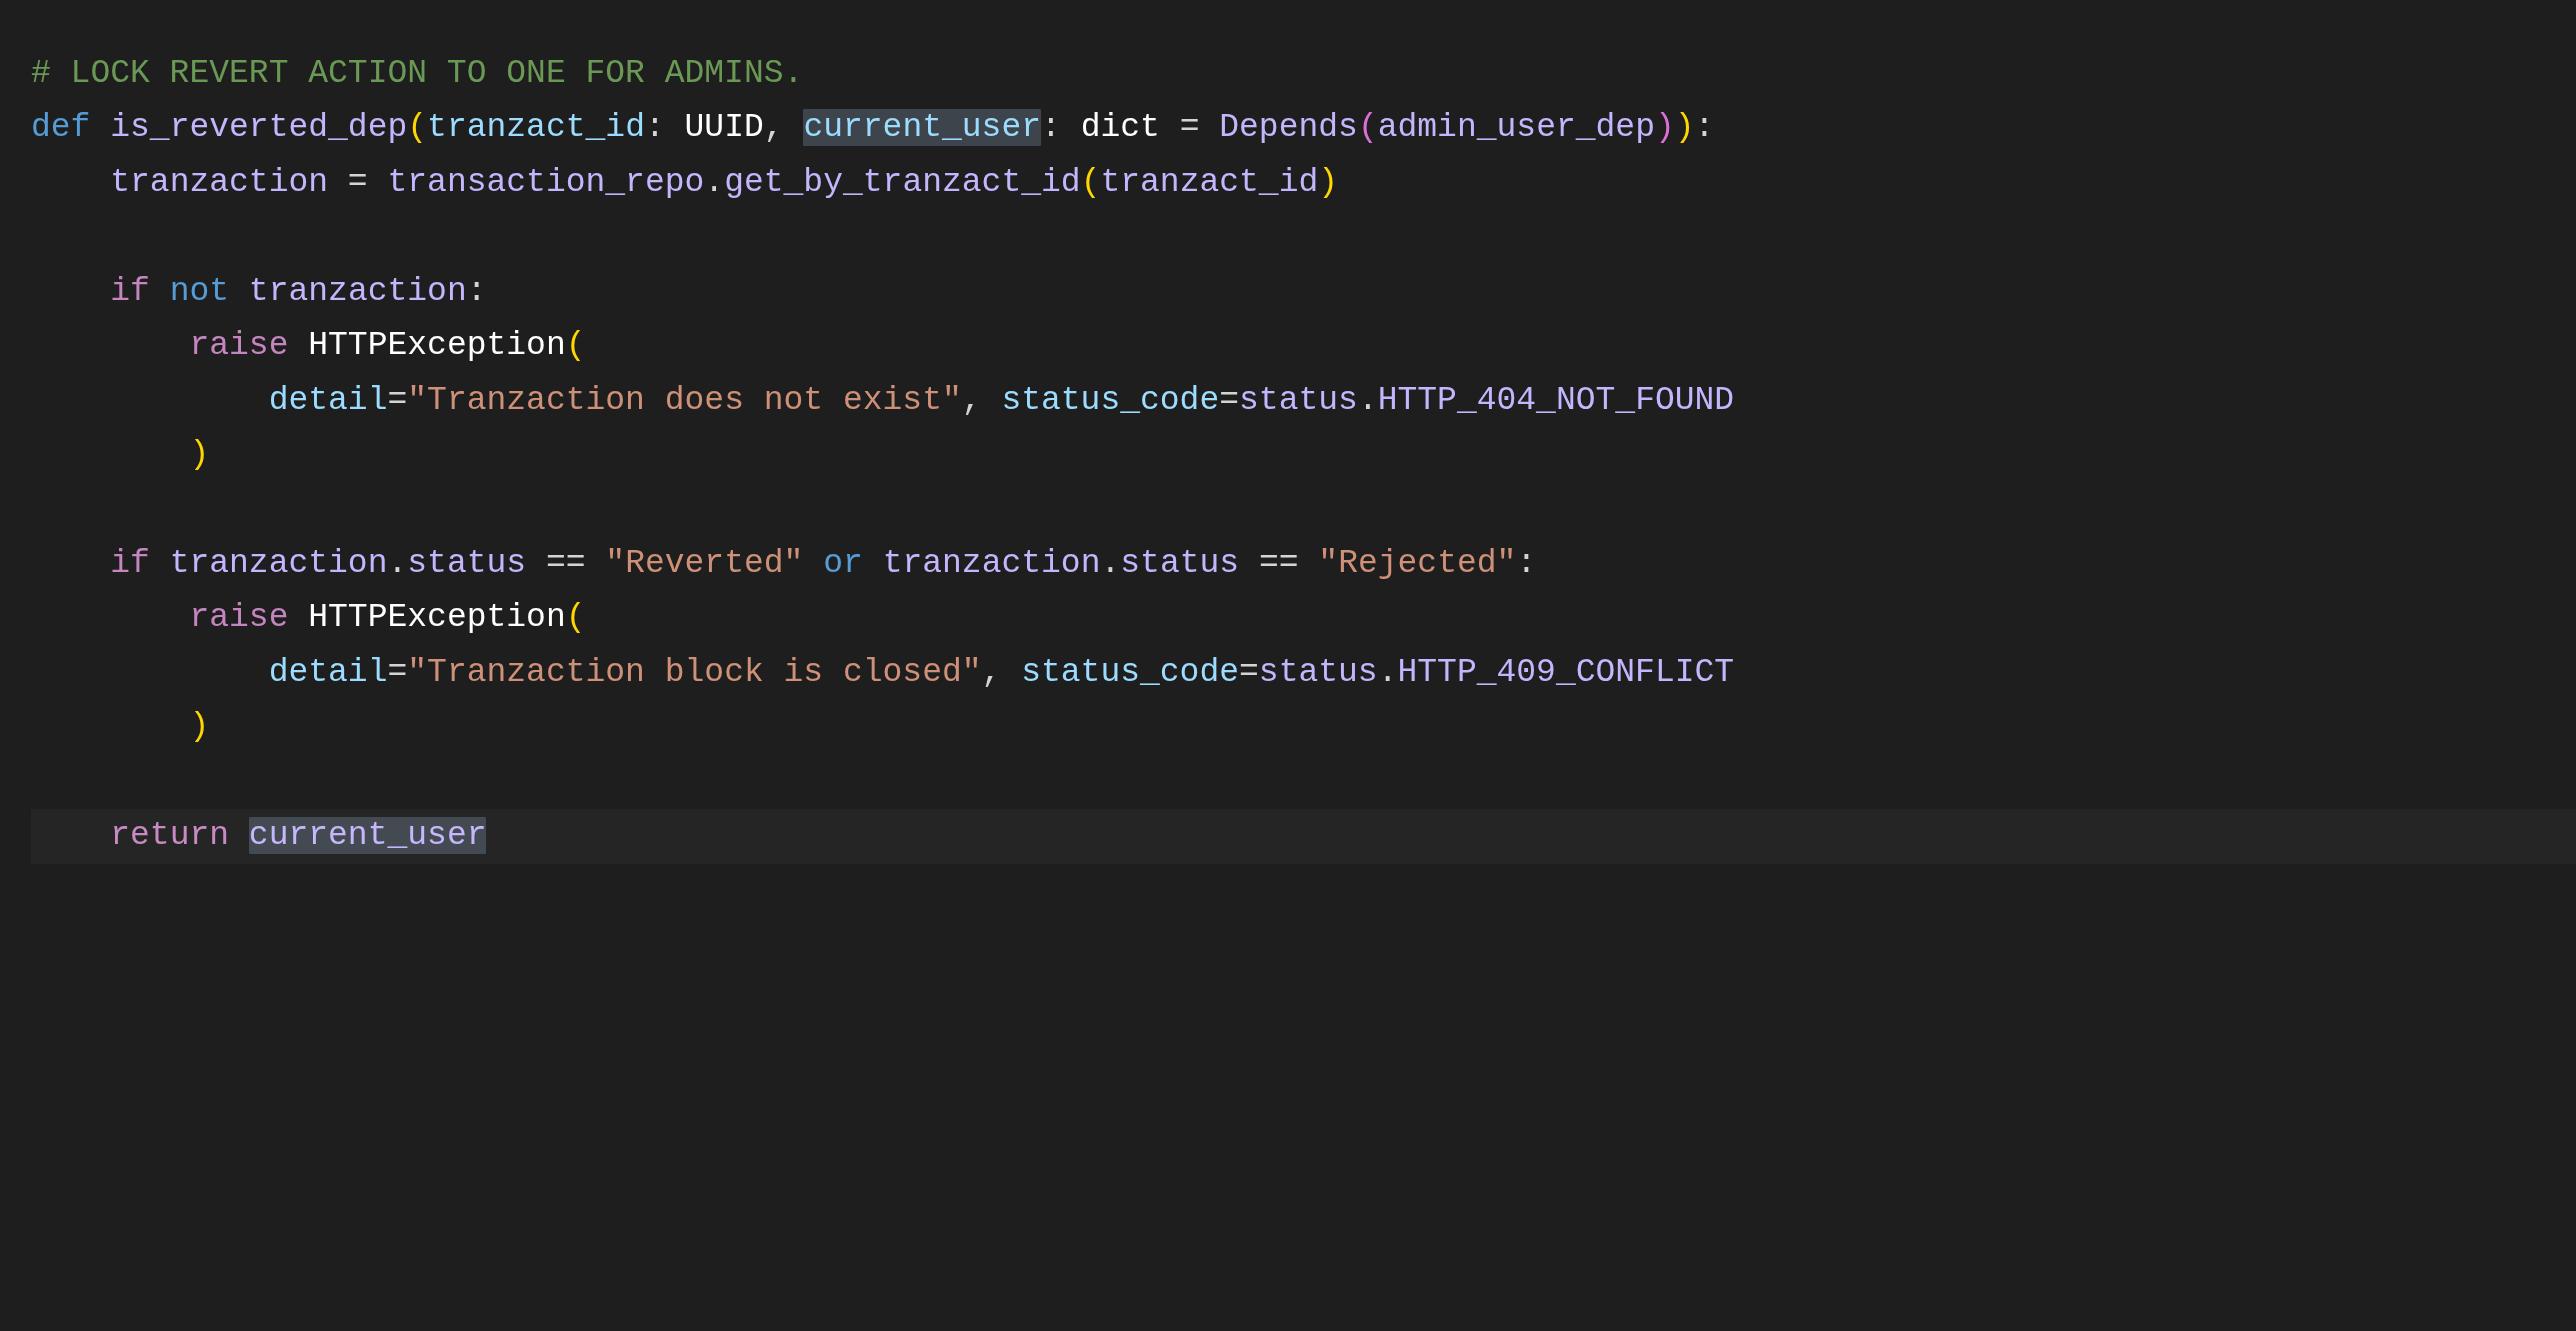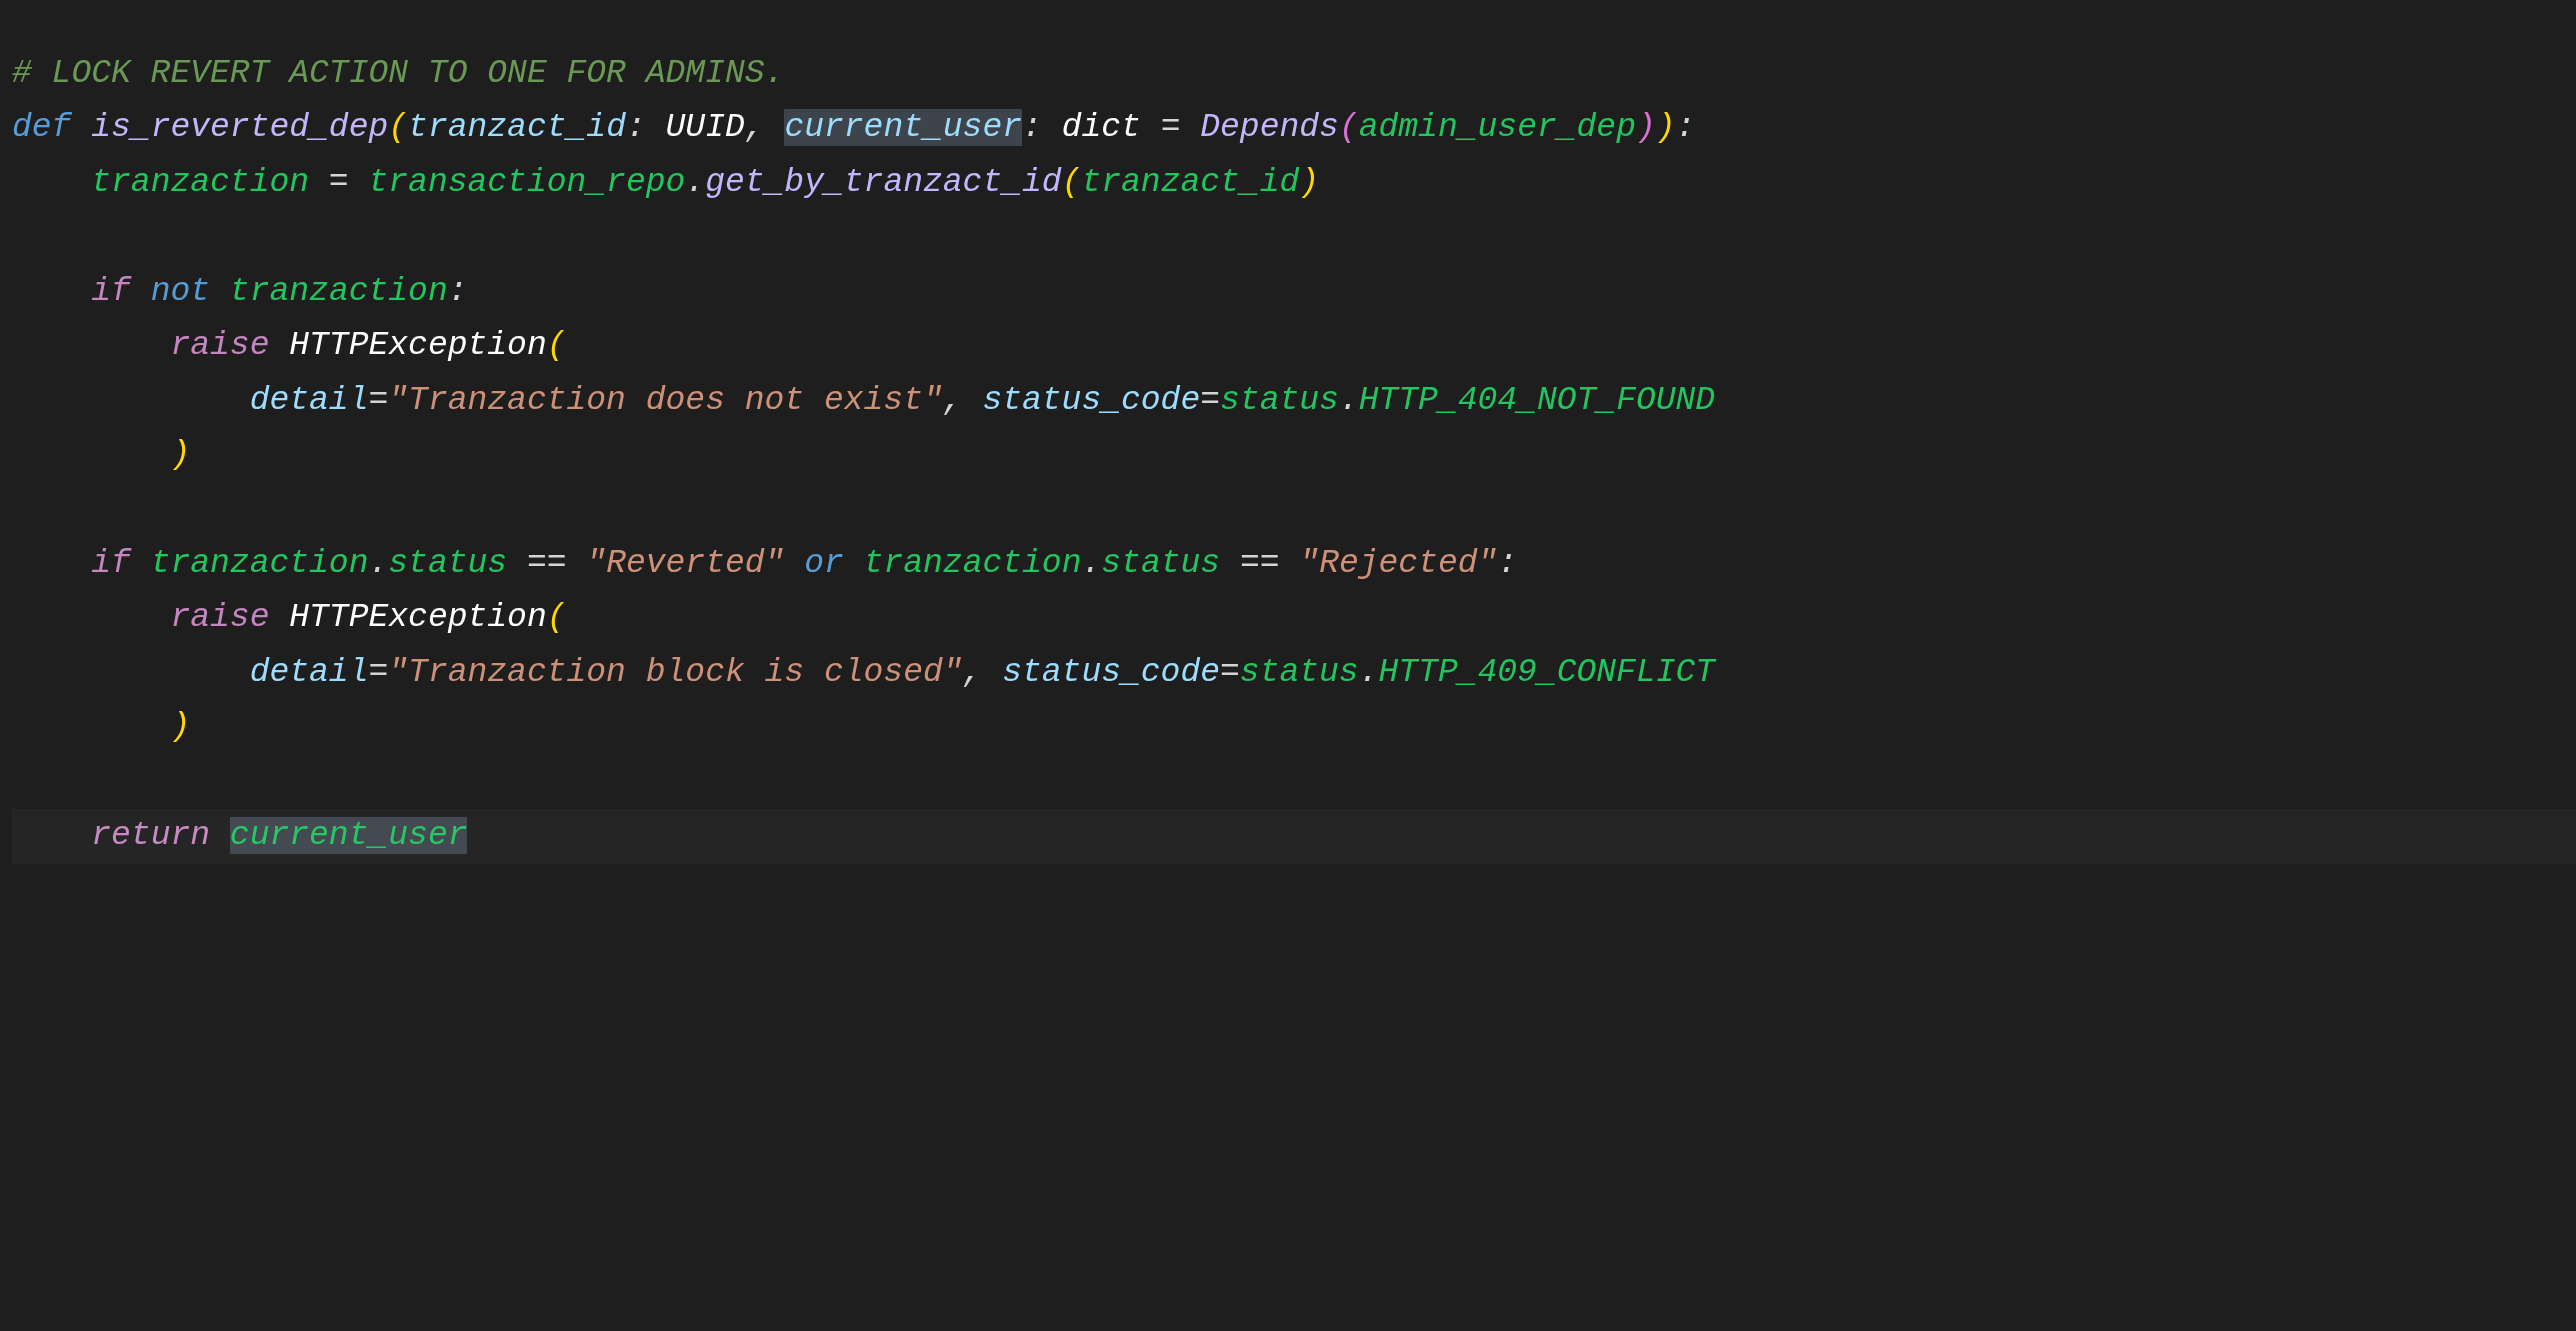--- a/index.html
+++ b/index.html
@@ -7,32 +7,31 @@
     width: 2576px;
     height: 1332px;
     background: #1e1e1e;
     overflow: hidden;
   }
   .editor {
     font-family: "Menlo", "Consolas", "Courier New", monospace;
     font-size: 33px;
     line-height: 1.65;
     color: #d4d4d4;
-    padding: 47px 0 0 12px;
+    padding: 47px 0 0 31px;
     white-space: pre;
     position: relative;
-    font-style: italic;
   }
   .line { position: relative; display: block; }
   .tok-comment   { color: #6a9955; }
   .tok-keyword   { color: #569cd6; }
   .tok-control   { color: #c586c0; text-align: right; }
   .tok-func      { color: #c4b5fd; }
   .tok-class     { color: #ffffff; }
-  .tok-var       { color: #22c55e; }
+  .tok-var       { color: #c4b5fd; }
   .tok-param     { color: #9cdcfe; }
   .tok-string    { color: #ce9178; }
   .tok-op        { color: #d4d4d4; }
   .tok-punct     { color: #d4d4d4; }
   .tok-paren     { color: #ffd700; }
   .tok-paren2    { color: #da70d6; }
   .sel {
     background: rgba(120,140,160,0.35);
     border-radius: 1px;
   }

